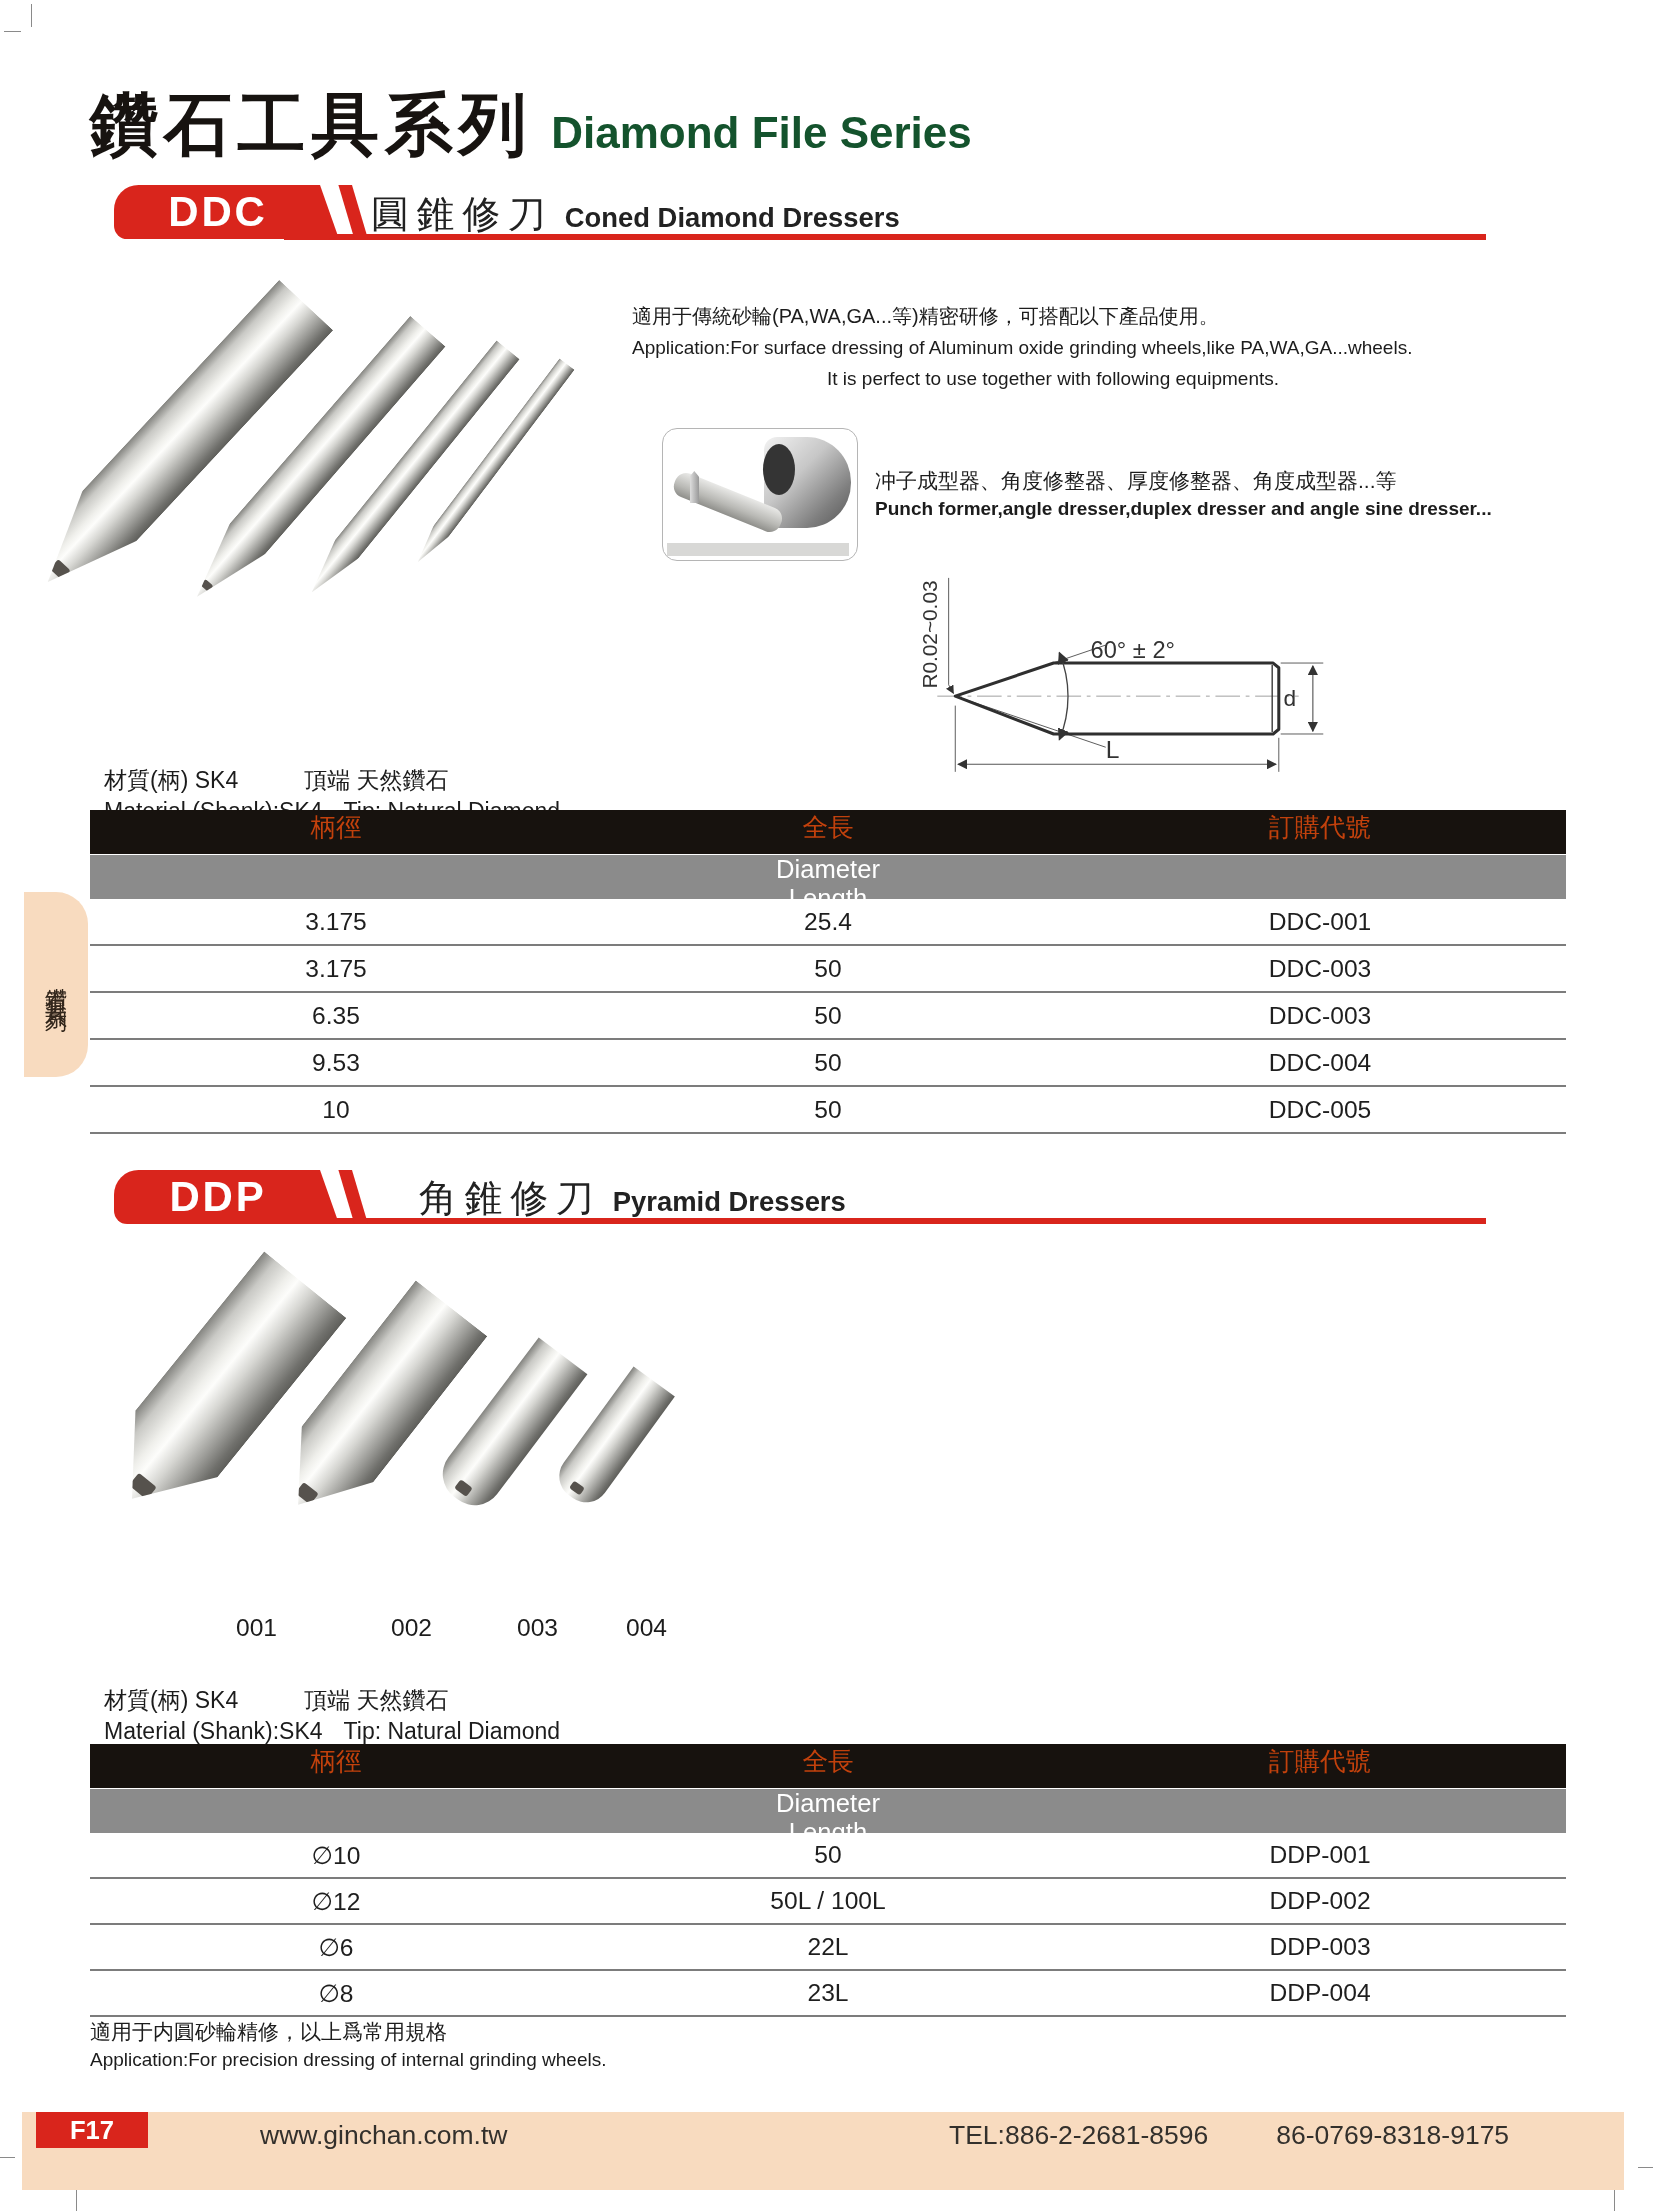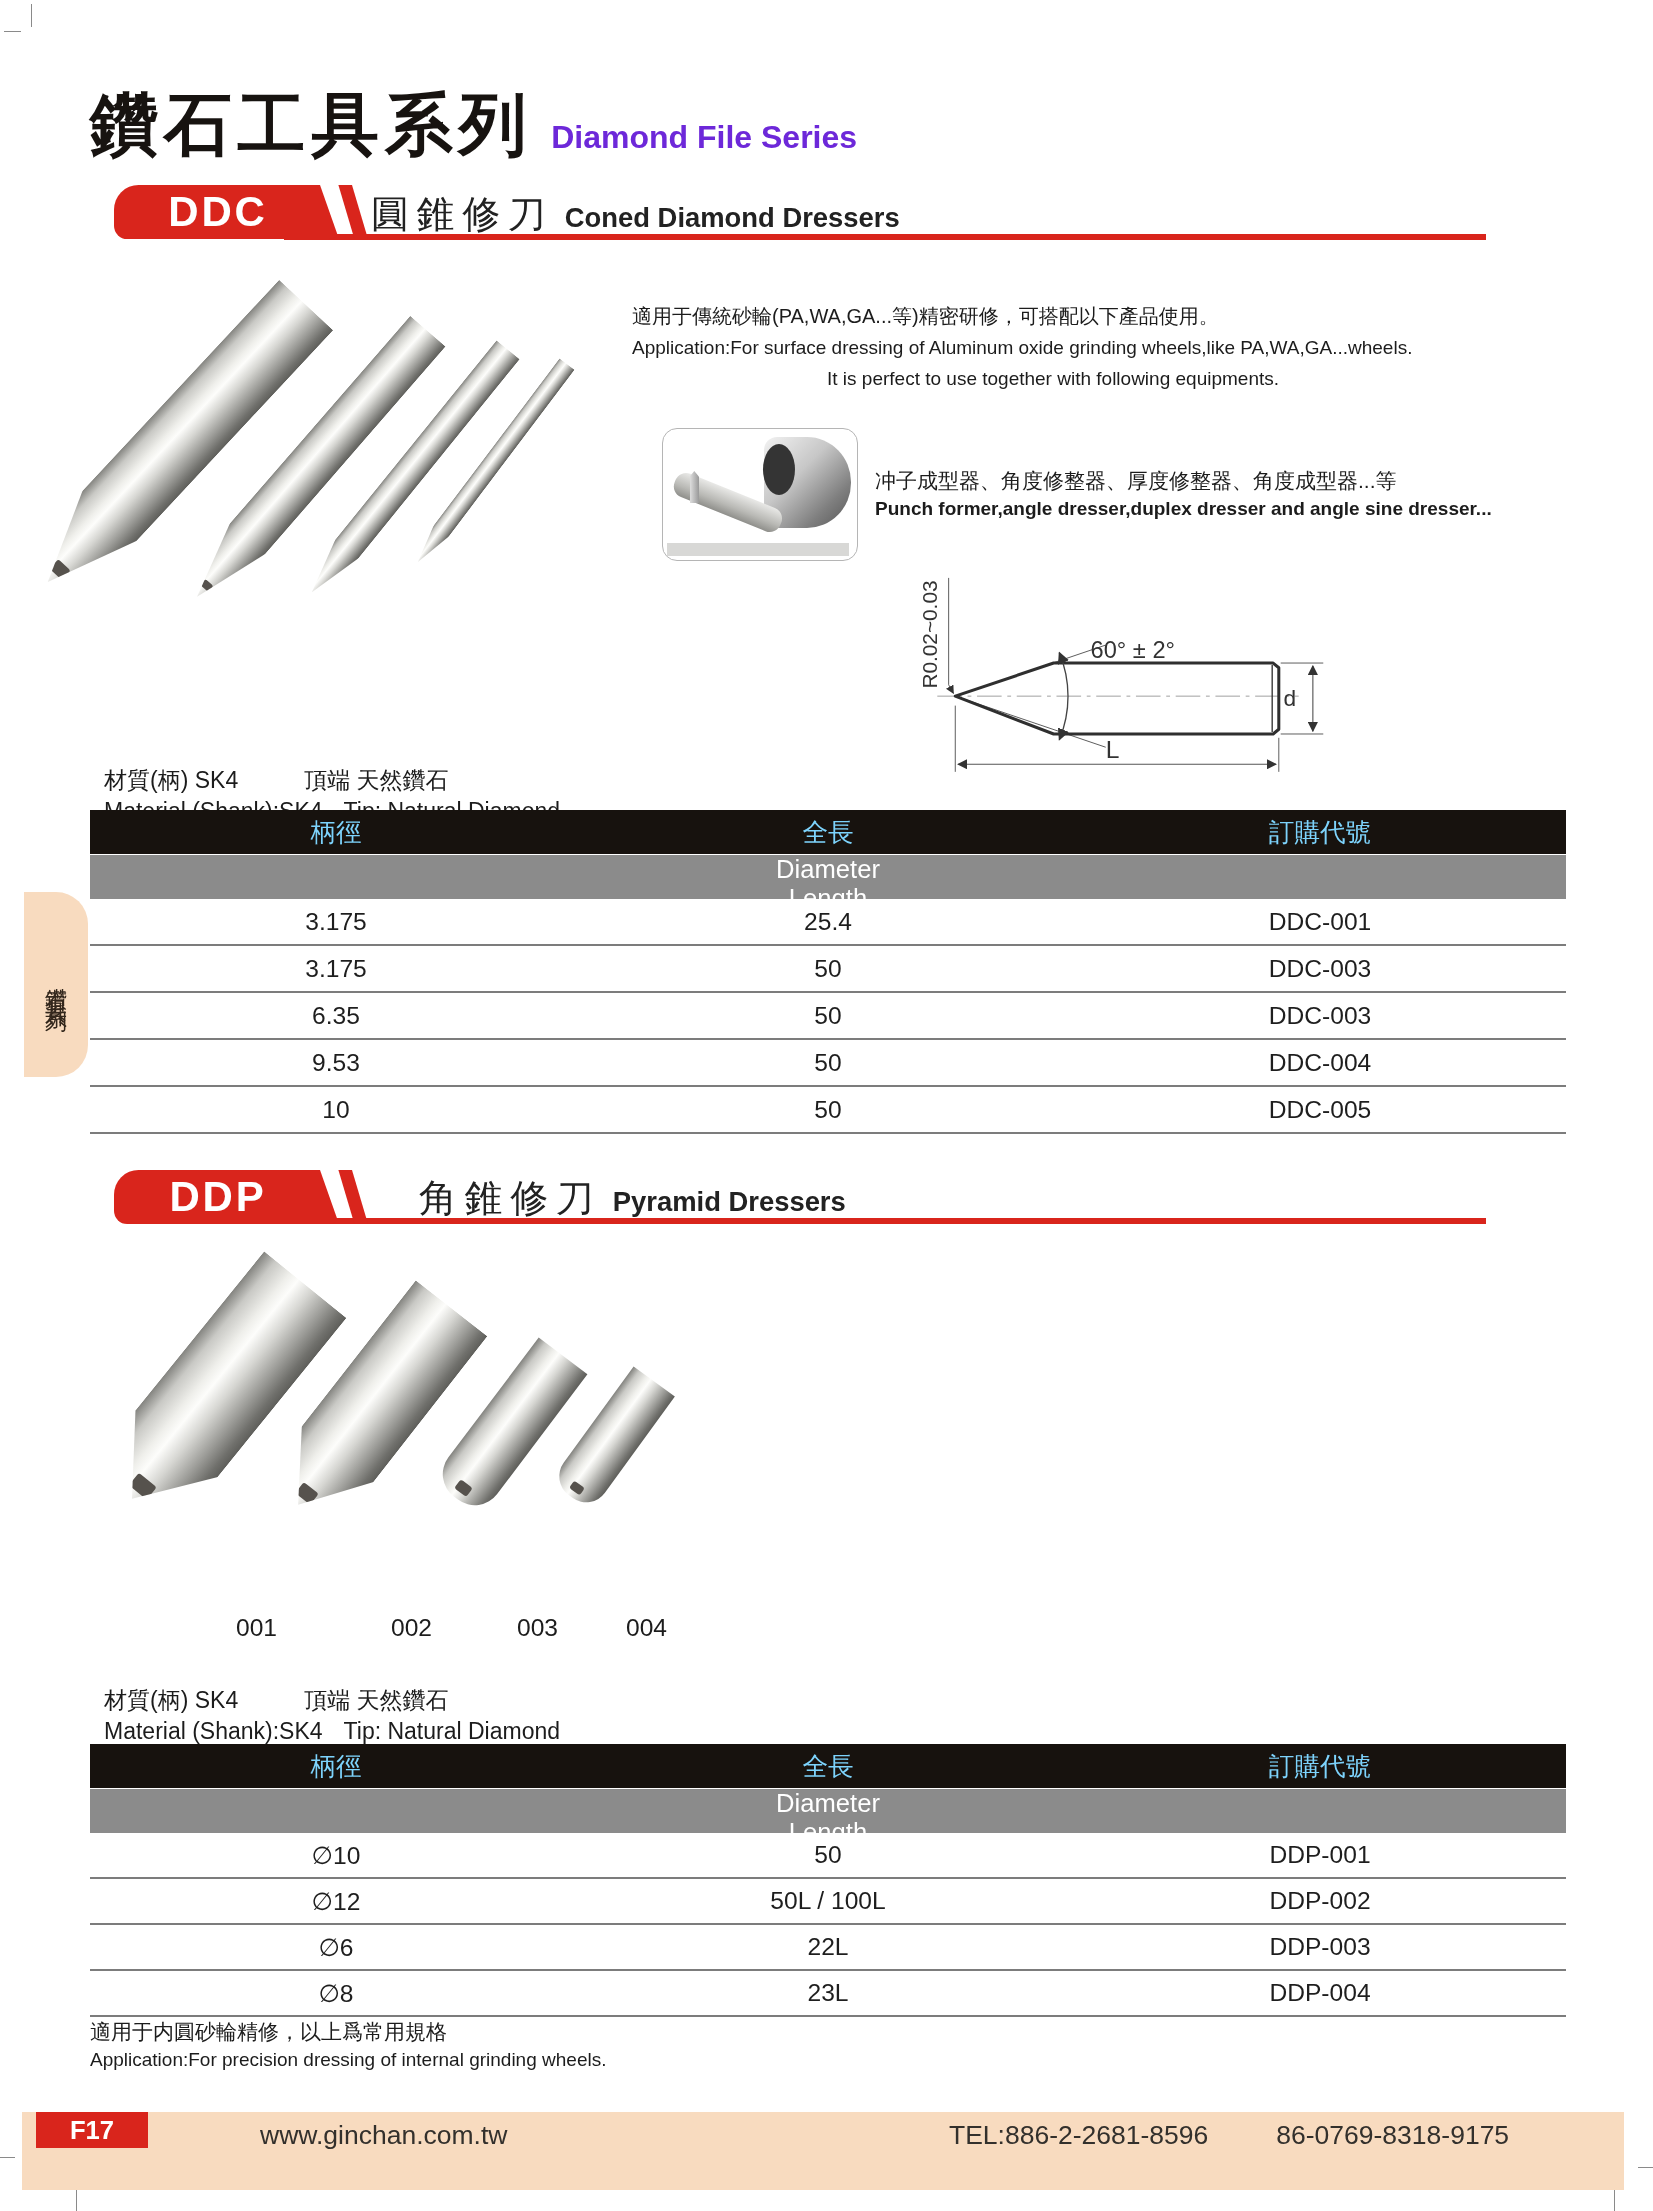--- a/index.html
+++ b/index.html
@@ -13,21 +13,21 @@
   html,body{margin:0;padding:0;background:#fff;}
   .page{position:relative;width:1653px;height:2212px;background:#fff;overflow:hidden;
         font-family:"Liberation Sans","DejaVu Sans",sans-serif;color:var(--ink);}
   .abs{position:absolute;}
 
   
   .mark{position:absolute;background:#8a8a8a;}
 
   
   .main-title-cjk{font-size:68px;font-weight:700;letter-spacing:5.7px;color:#171310;line-height:91px;}
-  .main-title-en{font-size:32px;font-weight:700;color:#6d28d9;margin-left:19px;}
+  .main-title-en{font-size:44px;font-weight:700;color:#14532d;margin-left:19px;}
 
   
   .badge-main{position:absolute;left:0;top:0;width:225px;height:54px;background:var(--red);
               border-radius:24.6px 0 9.5px 13.2px;clip-path:polygon(0 0,206px 0,225px 100%,0 100%);}
   .badge-wedge{position:absolute;left:214px;top:0;width:40px;height:54px;background:var(--red);
                clip-path:polygon(26% 0,60% 0,100% 100%,66% 100%);}
   .badge-text{position:absolute;left:0;top:0;width:208px;height:54px;display:flex;align-items:center;
               justify-content:center;color:#fff;font-size:42px;font-weight:700;letter-spacing:2.8px;}
   .sec-title-cjk{font-size:38px;letter-spacing:7.6px;color:#222;}
   .sec-title-en{font-size:27.4px;font-weight:700;color:#222;margin-left:11.4px;letter-spacing:0;}
@@ -42,21 +42,21 @@
   
   .cone,.dresser{position:absolute;
     background:linear-gradient(90deg,#83837f 0%,#c9c9c5 14%,#efefeb 32%,#fdfdfb 42%,#d6d6d2 58%,#9b9b97 78%,#70706c 92%,#5e5e5a 100%);}
   .speck{position:absolute;background:#56524d;border-radius:2.8px;}
 
   
   .equip-panel{border:1.9px solid #b5b5b5;border-radius:15px;background:#fff;overflow:hidden;}
 
   
   .spec-table{width:1476px;}
-  .t-head-black{display:flex;height:44px;background:var(--tblack);color:#7dd3fc;font-size:25.6px;align-items:center;}
+  .t-head-black{display:flex;height:44px;background:var(--tblack);color:#c2410c;font-size:25.6px;align-items:flex-start;}
   .t-head-gray{display:flex;height:44px;background:var(--tgray);color:#fff;font-size:25.6px;border-top:1.9px solid #fff;flex-direction:column;}
   .t-row{display:flex;align-items:center;font-size:24.6px;color:#1e1e1e;border-bottom:2.8px solid var(--line);background:#fff;}
   .r48{height:45px;} .r46{height:44px;}
   .t-col{flex:1;text-align:center;}
 
   
   .side-tab{background:var(--peach);border-radius:0 32px 32px 0;display:flex;align-items:center;justify-content:center;}
   .side-tab span{writing-mode:vertical-rl;font-size:22px;letter-spacing:4.7px;color:#33271c;}
 
   

